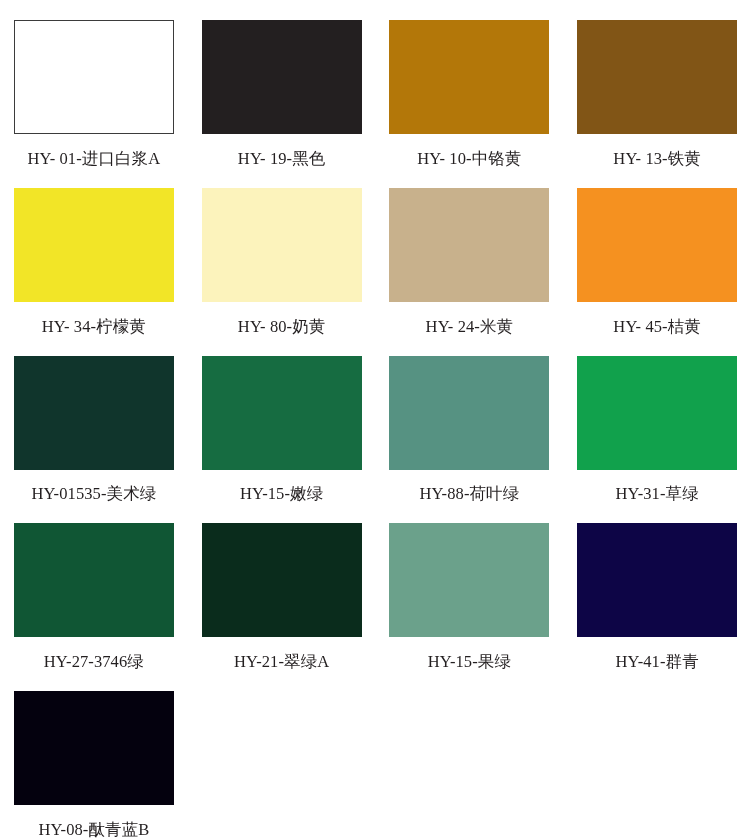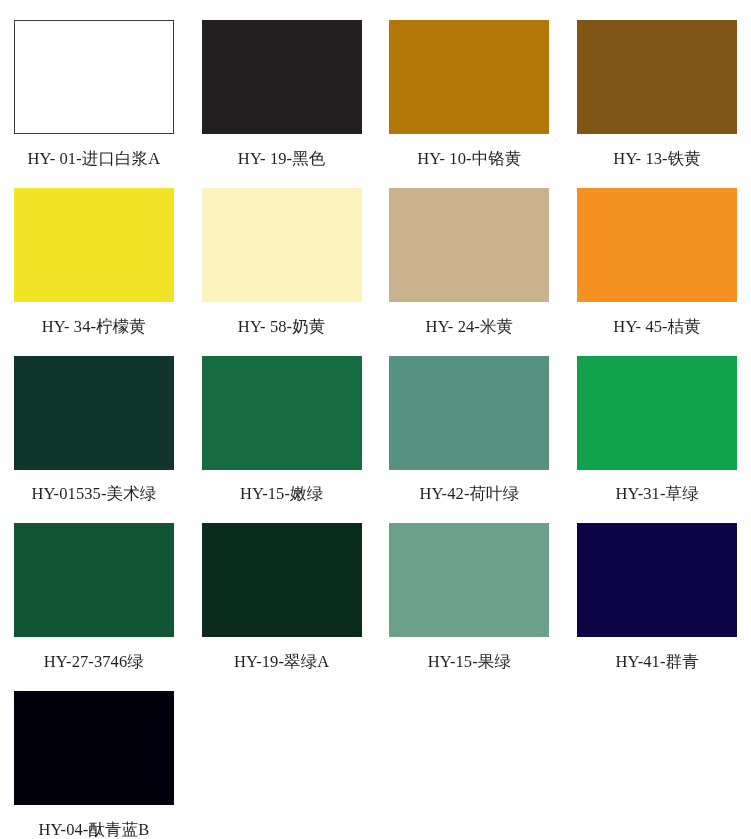--- a/index.html
+++ b/index.html
@@ -71,59 +71,59 @@
     <div class="swatch-cell">
       <div class="swatch-chip" style="background-color: rgb(129, 85, 22);"></div>
       <div class="swatch-label">HY- 13-铁黄</div>
     </div>
     <div class="swatch-cell">
       <div class="swatch-chip" style="background-color: rgb(242, 229, 39);"></div>
       <div class="swatch-label">HY- 34-柠檬黄</div>
     </div>
     <div class="swatch-cell">
       <div class="swatch-chip" style="background-color: rgb(252, 243, 188);"></div>
-      <div class="swatch-label">HY- 58-奶黄</div>
+      <div class="swatch-label">HY- 80-奶黄</div>
     </div>
     <div class="swatch-cell">
       <div class="swatch-chip" style="background-color: rgb(200, 177, 140);"></div>
       <div class="swatch-label">HY- 24-米黄</div>
     </div>
     <div class="swatch-cell">
       <div class="swatch-chip" style="background-color: rgb(245, 145, 32);"></div>
       <div class="swatch-label">HY- 45-桔黄</div>
     </div>
     <div class="swatch-cell">
       <div class="swatch-chip" style="background-color: rgb(16, 53, 44);"></div>
       <div class="swatch-label">HY-01535-美术绿</div>
     </div>
     <div class="swatch-cell">
       <div class="swatch-chip" style="background-color: rgb(22, 108, 65);"></div>
       <div class="swatch-label">HY-15-嫩绿</div>
     </div>
     <div class="swatch-cell">
       <div class="swatch-chip" style="background-color: rgb(86, 146, 130);"></div>
-      <div class="swatch-label">HY-42-荷叶绿</div>
+      <div class="swatch-label">HY-88-荷叶绿</div>
     </div>
     <div class="swatch-cell">
       <div class="swatch-chip" style="background-color: rgb(17, 161, 76);"></div>
       <div class="swatch-label">HY-31-草绿</div>
     </div>
     <div class="swatch-cell">
       <div class="swatch-chip" style="background-color: rgb(16, 86, 52);"></div>
       <div class="swatch-label">HY-27-3746绿</div>
     </div>
     <div class="swatch-cell">
       <div class="swatch-chip" style="background-color: rgb(10, 44, 28);"></div>
-      <div class="swatch-label">HY-19-翠绿A</div>
+      <div class="swatch-label">HY-21-翠绿A</div>
     </div>
     <div class="swatch-cell">
       <div class="swatch-chip" style="background-color: rgb(107, 161, 139);"></div>
       <div class="swatch-label">HY-15-果绿</div>
     </div>
     <div class="swatch-cell">
       <div class="swatch-chip" style="background-color: rgb(13, 5, 70);"></div>
       <div class="swatch-label">HY-41-群青</div>
     </div>
     <div class="swatch-cell">
       <div class="swatch-chip" style="background-color: rgb(4, 1, 14);"></div>
-      <div class="swatch-label">HY-04-酞青蓝B</div>
+      <div class="swatch-label">HY-08-酞青蓝B</div>
     </div>
   </div>
 
 </body></html>

